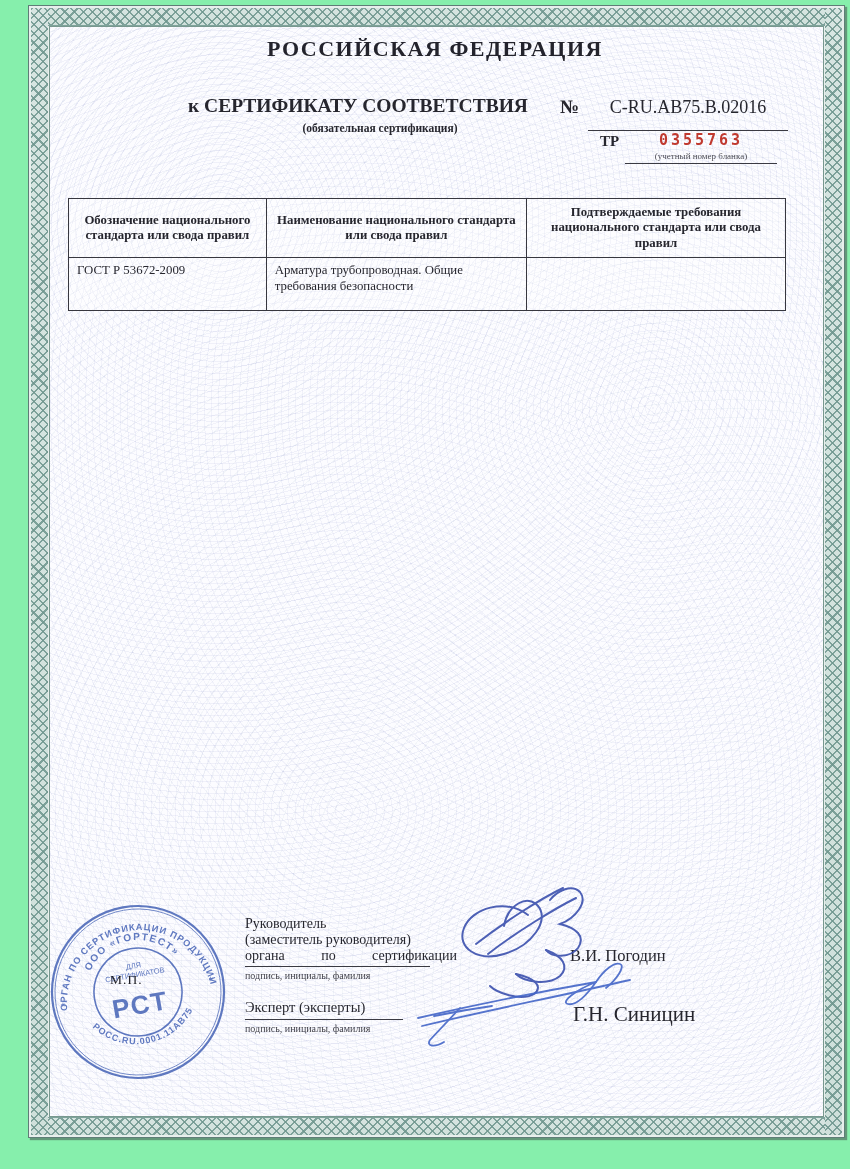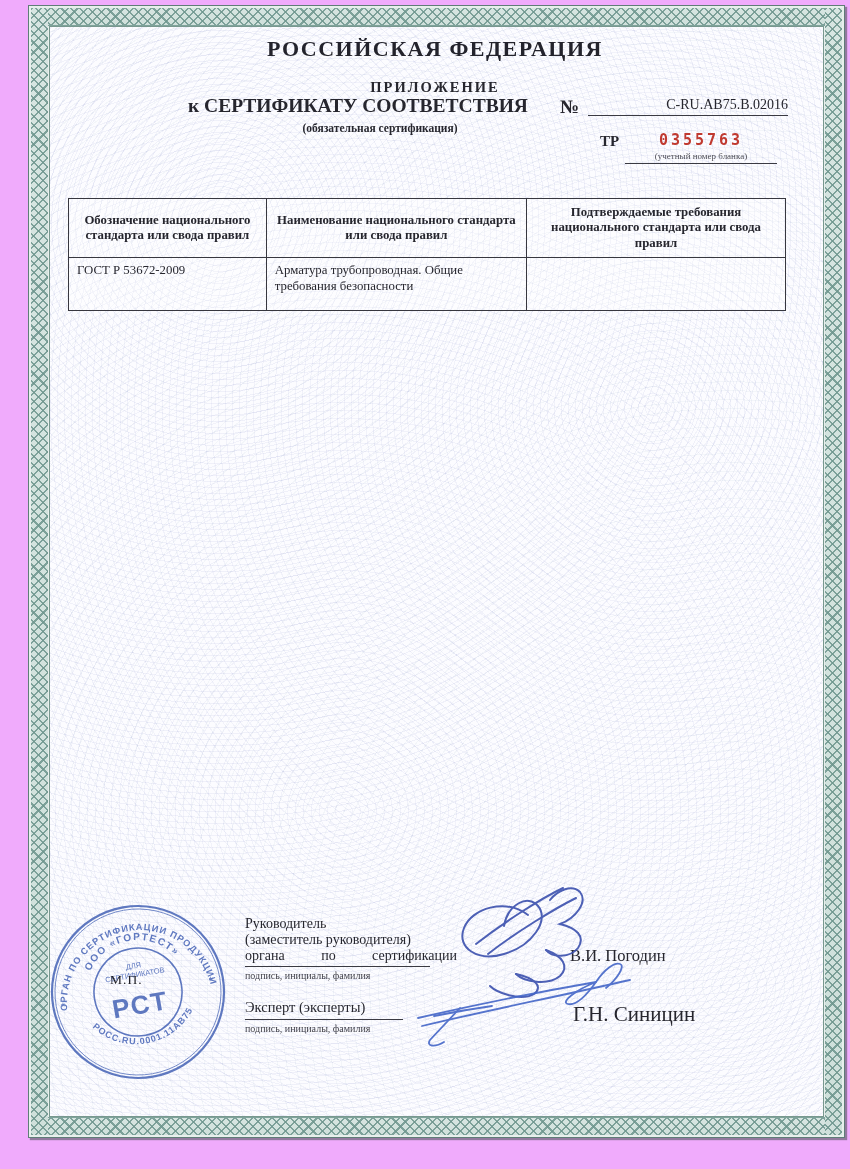--- a/index.html
+++ b/index.html
@@ -1,18 +1,18 @@
 <!DOCTYPE html>
 <html><head>
 <meta charset="utf-8">
 <style>
   html,body{margin:0;padding:0;background:#ffffff;}
   .page{
     position:relative;width:850px;height:1169px;overflow:hidden;
-    background:#f0abfc;
+    background:#86efac;
     font-family:"Liberation Serif", serif;
     color:#26262e;
   }
   
   .frame{
     position:absolute;left:28px;top:5px;width:815px;height:1131px;
     border:1px solid #5f7d77;
     box-shadow:2px 2px 1px rgba(70,80,80,.55);
     background:#e7efec;
   }
@@ -35,21 +35,21 @@
       repeating-radial-gradient(circle at 88% 88%, rgba(96,140,160,.06) 0 1px, rgba(255,255,255,0) 1px 9px),
       #fcfcff;
   }
   
   .abs{position:absolute;}
   .t-center{text-align:center;}
   .country{left:60px;top:36px;width:750px;font-size:22px;font-weight:bold;letter-spacing:1.5px;color:#23232c;}
   .doc-type{left:60px;top:79px;width:750px;font-size:14.5px;font-weight:bold;letter-spacing:2px;}
   .cert-line{left:188px;top:95px;font-size:19.5px;font-weight:bold;white-space:nowrap;}
   .no-sign{left:560px;top:96px;font-size:19px;font-weight:bold;}
-  .cert-number{left:588px;top:97px;width:200px;text-align:right;font-size:14px;border-bottom:1.2px solid #3a3a42;padding-bottom:2px;}
+  .cert-number{left:588px;top:97px;width:200px;text-align:center;font-size:18px;border-bottom:1.2px solid #3a3a42;padding-bottom:12px;}
   .cert-kind{left:250px;top:122px;width:260px;font-size:11.5px;font-weight:bold;}
   .tr-label{left:600px;top:133px;font-size:15px;font-weight:bold;}
   .blank-number{left:625px;top:131px;width:152px;text-align:center;
     font-family:"DejaVu Sans Mono", monospace;font-size:15px;font-weight:bold;
     letter-spacing:3px;color:#c0392f;border-bottom:1.2px solid #3a3a42;padding-bottom:14px;}
   .blank-caption{left:625px;top:151px;width:152px;text-align:center;font-size:9px;color:#4c4c55;}
   .intro{left:78px;top:163px;width:694px;font-size:12.8px;font-weight:bold;line-height:15.5px;}
   
   .std-table{position:absolute;left:68px;top:198px;width:718px;border-collapse:collapse;}
   .std-table th,.std-table td{border:1.6px solid #37373f;font-size:12.8px;line-height:15.5px;padding:5px 8px;vertical-align:top;background:rgba(255,255,255,.25);}
@@ -81,21 +81,20 @@
 
   <div class="frame">
     <div class="band band-top"></div>
     <div class="band band-bottom"></div>
     <div class="band band-left"></div>
     <div class="band band-right"></div>
     <div class="inner"></div>
   </div>
 
   <div class="abs t-center country">РОССИЙСКАЯ ФЕДЕРАЦИЯ</div>
-  <div class="abs t-center doc-type">ПРИЛОЖЕНИЕ</div>
   <div class="abs cert-line">к СЕРТИФИКАТУ СООТВЕТСТВИЯ</div>
   <div class="abs no-sign">№</div>
   <div class="abs cert-number">C-RU.АВ75.В.02016</div>
   <div class="abs t-center cert-kind">(обязательная сертификация)</div>
   <div class="abs tr-label">ТР</div>
   <div class="abs blank-number">0355763</div>
   <div class="abs blank-caption">(учетный номер бланка)</div>
 
   <div class="abs t-center intro">
   </div>

